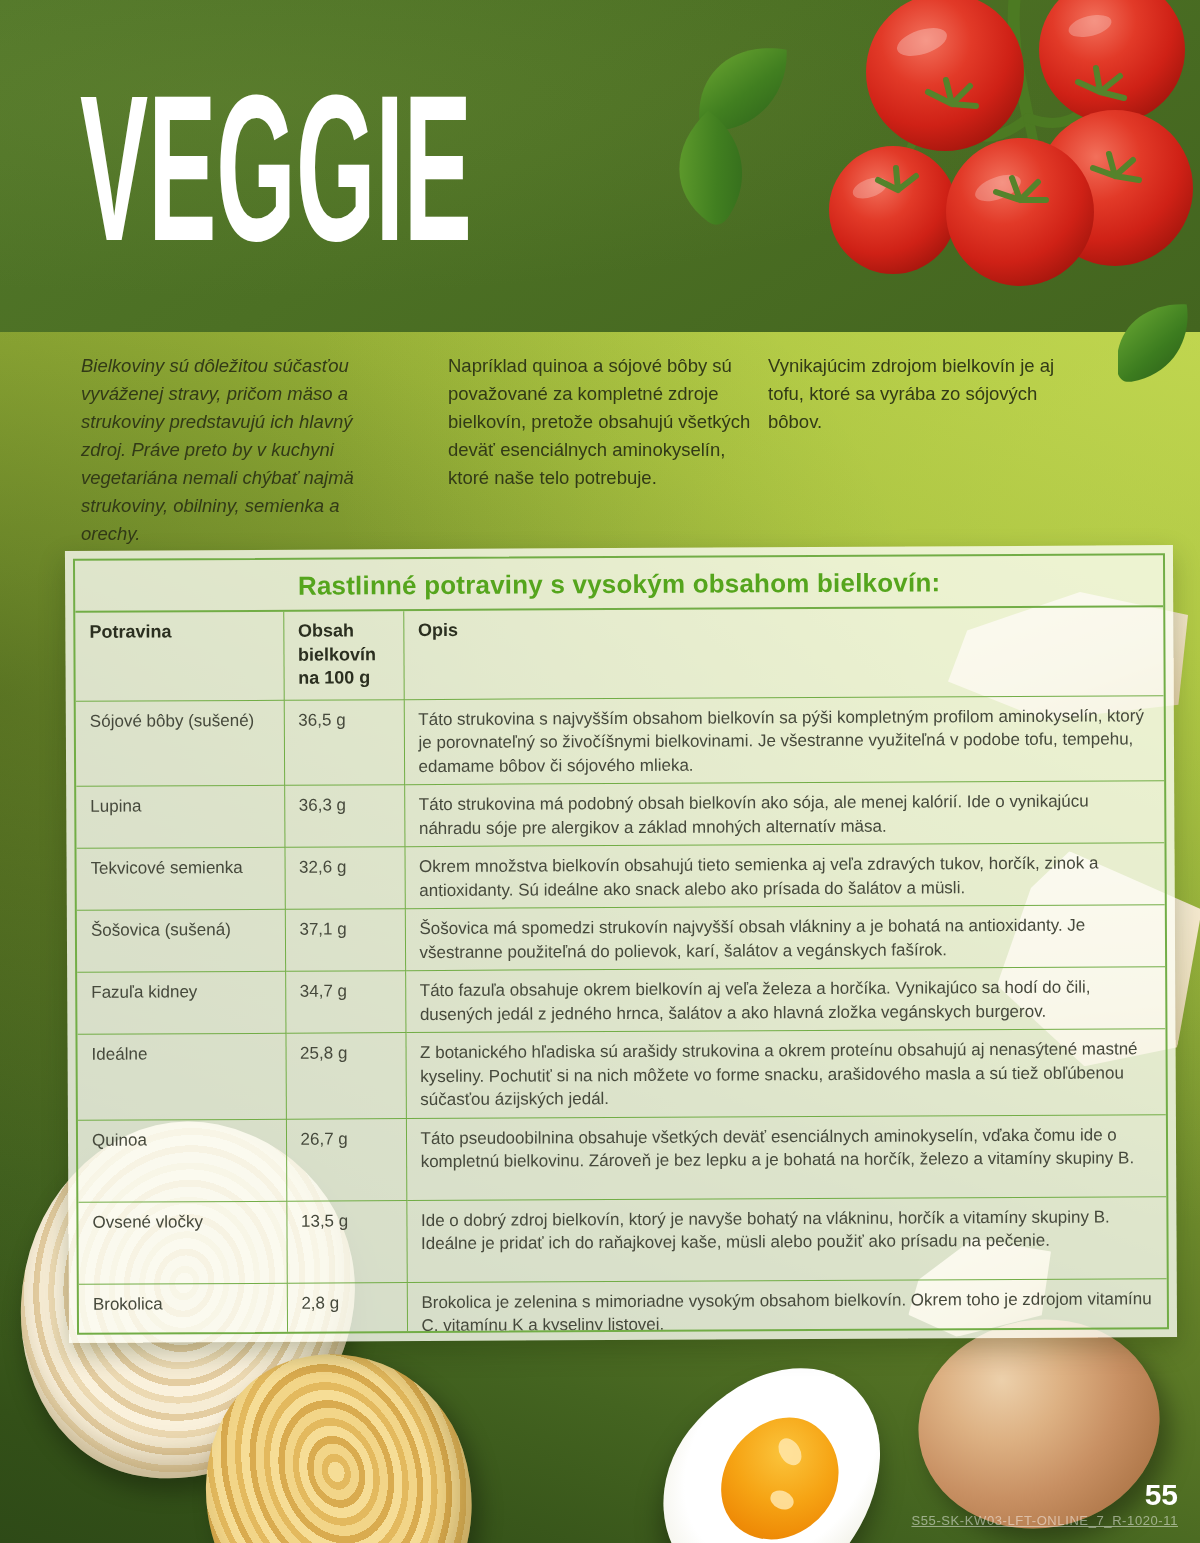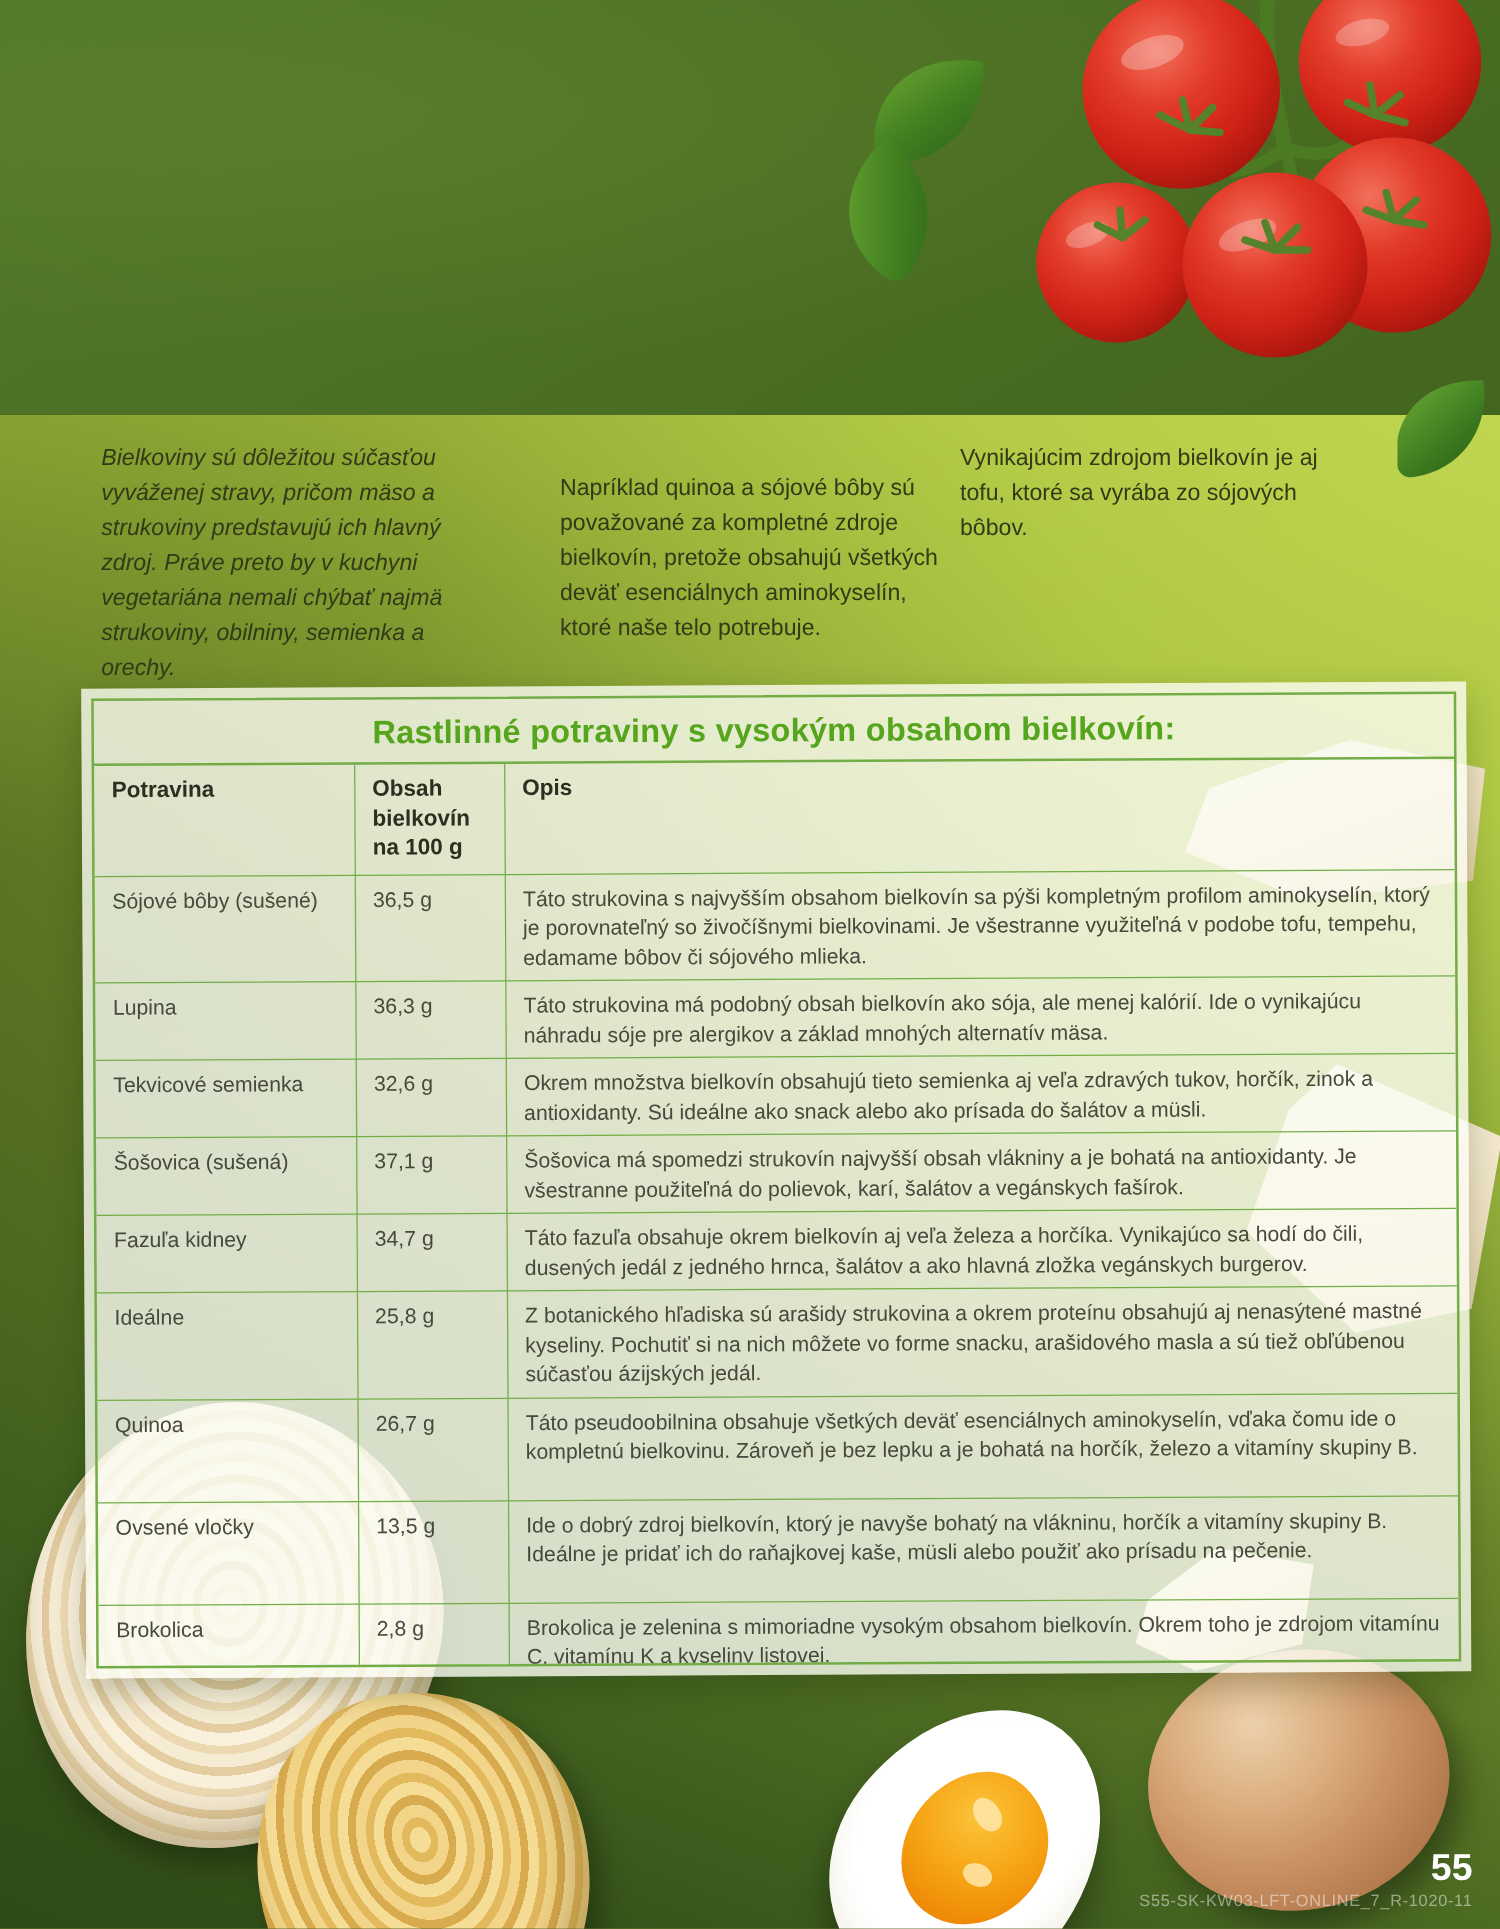--- a/index.html
+++ b/index.html
@@ -23,21 +23,21 @@
       linear-gradient(200deg, #b2ca44 0%, #a2bc3b 20%, #85a233 40%, #627f28 60%, #446420 78%, #335018 92%, #2e4a17 100%);
   }
   
   .hero-title { position:absolute; left:78px; top:84px; }
   
   .intro { position:absolute; left:0; top:352px; width:1200px; }
   .intro p {
     position:absolute; top:0; color:#323a17; font-size:18.5px; line-height:28px;
   }
   .intro .c1 { left:81px;  width:310px;font-style:italic; }
-  .intro .c2 { left:448px; width:320px;margin-top:24px; }
+  .intro .c2 { left:448px; width:320px; }
   .intro .c3 { left:768px; width:290px; }
   
   .decor { position:absolute; }
   .nest {
     border-radius:48% 52% 55% 45% / 50% 46% 54% 50%;
     box-shadow: inset -10px -18px 30px rgba(110,80,20,.35), 6px 12px 22px rgba(0,0,0,.30);
   }
   .nest-pale {
     left:22px; top:1122px; width:330px; height:360px; transform:rotate(12deg);
     background:repeating-radial-gradient(ellipse at 48% 45%, #faf1dc 0 9px, #ecd9b2 9px 15px, #f6ecd4 15px 24px, #e4cda1 24px 30px);
@@ -91,30 +91,35 @@
     padding:8px 10px 6px 14px; font-size:17px; line-height:23.5px; color:#46493c;
   }
   table.protein tr > :first-child { border-left:none; }
   table.protein tr > :last-child  { border-right:none; }
   table.protein tr:first-child > * { border-top:none; }
   table.protein tr:last-child  > * { border-bottom:none; }
   table.protein th { color:#2b2f20; font-weight:bold; font-size:18px; height:88px; }
   tr.h3 { height:82px; } tr.h2 { height:62px; } tr.h2s { height:58px; }
   
   .page-number { position:absolute; right:22px; top:1478px; color:#fff; font-size:30px; font-weight:bold; z-index:3; }
-  .page-code   { position:absolute; right:22px; top:1513px; color:rgba(255,255,255,.48); font-size:13px; letter-spacing:.6px; z-index:3; }
+  .page-code   { position:absolute; right:22px; top:1513px; color:rgba(255,255,255,.48); font-size:13px; letter-spacing:.6px; z-index:3;text-decoration:underline; }
 </style>
 </head>
 <body>
 
 <div class="page">
 
   <div class="band-top"></div>
   <div class="band-main"></div>
 
+  <div class="hero-title">
+    <svg width="400" height="168" viewBox="0 0 400 168">
+      <text x="2" y="156" font-family="Liberation Sans, sans-serif" font-weight="bold" font-size="208" fill="#ffffff" textLength="392" lengthAdjust="spacingAndGlyphs">VEGGIE</text>
+    </svg>
+  </div>
 
   <svg class="decor" style="left:620px; top:0; z-index:1;" width="580" height="332" viewBox="0 0 580 332">
     <defs>
       <radialGradient id="tomG" cx="38%" cy="30%" r="75%">
         <stop offset="0%" stop-color="#f2705b"></stop>
           <stop offset="38%" stop-color="#e23a28"></stop>
         <stop offset="72%" stop-color="#cf2116"></stop>
           <stop offset="100%" stop-color="#a5160d"></stop>
       </radialGradient>
       <linearGradient id="leafG" x1="0" y1="0" x2="1" y2="1">

